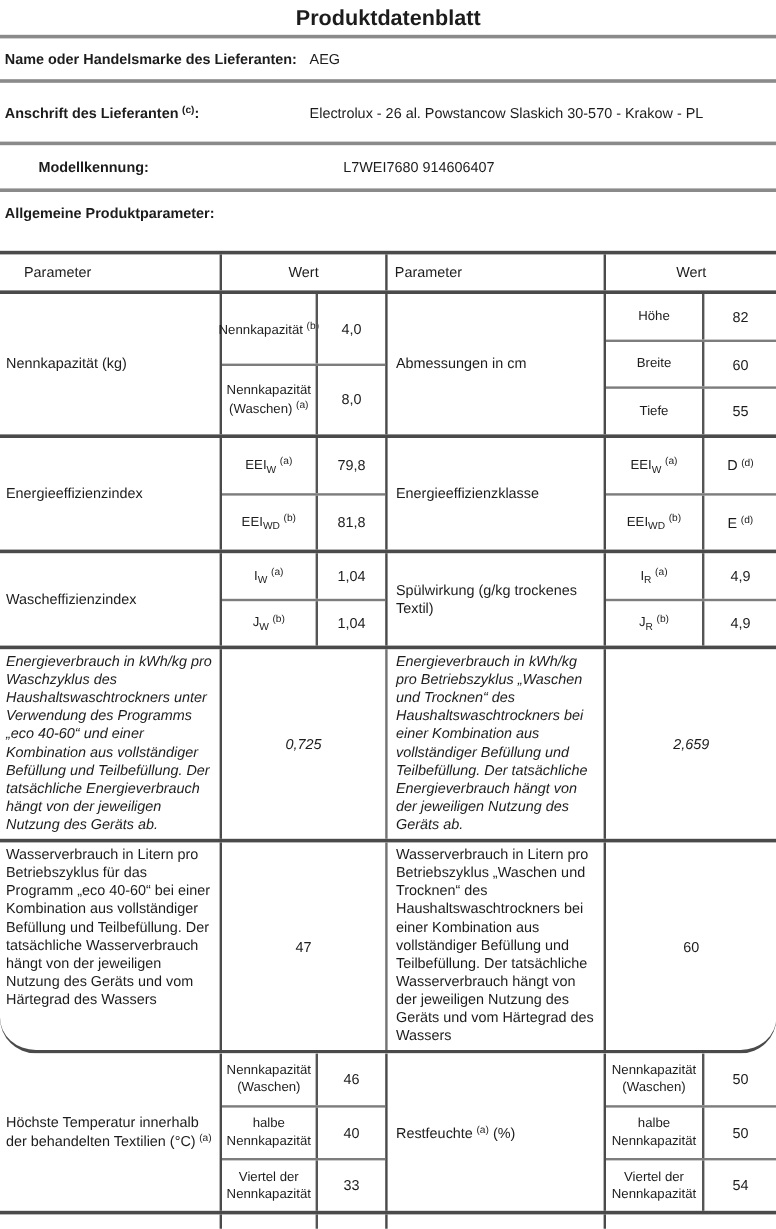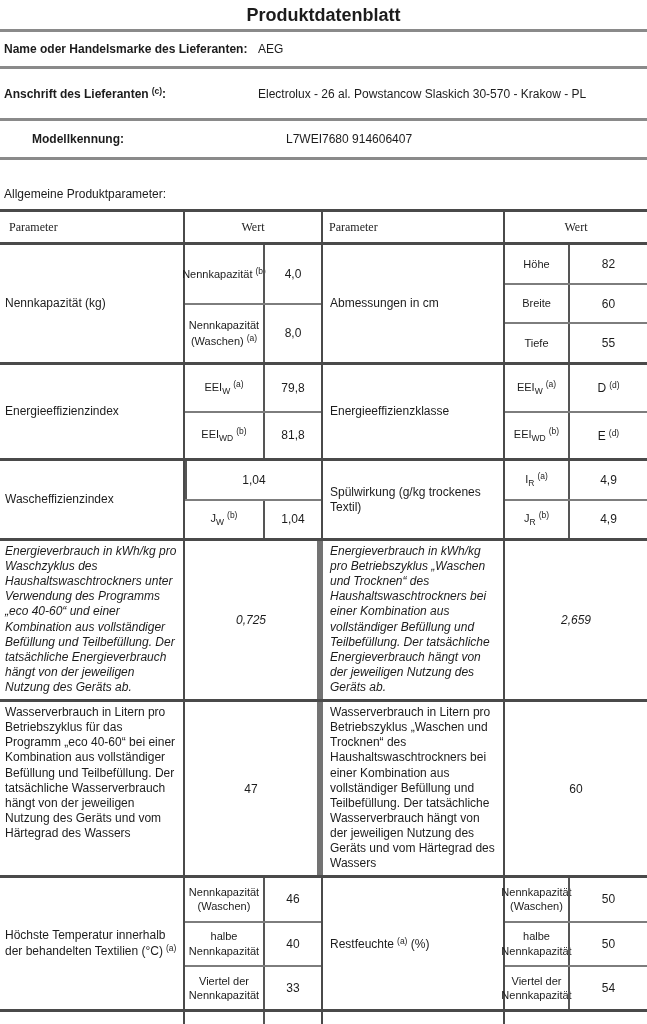--- a/index.html
+++ b/index.html
@@ -14,50 +14,50 @@
   sup:empty, sub:empty, span:empty { display: none; }
 
   .title { text-align: center; font-weight: bold; font-size: 18px; padding: 5px 0 3px; }
   .rule { height: 3px; background: #8a8a8a; }
   .info-row { display: flex; align-items: center; padding: 0 4px; justify-content: space-between; }
   .info-row.r1 { min-height: 34px; }
   .info-row.r2 { min-height: 49px; }
   .info-row.r3 { min-height: 36px; margin-left: 28px; }
   .info-label { width: 254px; font-weight: bold; flex: none; }
   .info-value { flex: 1; }
-  .section-heading { font-weight: normal; padding: 11px 4px 8px; margin-top: 16px; }
+  .section-heading { font-weight: bold; padding: 11px 4px 24px; }
 
   .ptable { border-top: 3px solid #4a4a4a; }
   .band { display: flex; align-items: stretch; border-bottom: 3px solid #4a4a4a; }
   .hband { min-height: 33px; }
-  .hcell { display: flex; align-items: center; padding: 2px 9px; font-family: Liberation Serif, serif; }
+  .hcell { display: flex; align-items: center; padding: 2px 20px; }
   .h-p1 { width: 183px; }
   .h-w1 { width: 140px; border-left: 2px solid #4a4a4a; border-right: 2px solid #4a4a4a; justify-content: center; }
   .h-p2 { width: 180px; padding-left: 6px; }
   .h-w2 { width: 144px; border-left: 2px solid #4a4a4a; justify-content: center; }
 
   .param { width: 183px; display: flex; align-items: center; padding: 4px 5px; line-height: 1.25; }
   .param2 { width: 180px; padding-left: 7px; }
   .param.top { align-items: flex-start; }
   .dense { line-height: 1.26; padding-top: 3px; }
   .subs { width: 140px; display: flex; flex-direction: column; border-left: 2px solid #4a4a4a; border-right: 2px solid #4a4a4a; }
   .subs2 { width: 144px; border-right: none; }
   .sub { flex: 1; display: flex; align-items: stretch; }
   .sub + .sub { border-top: 2px solid #7d7d7d; }
   .slabel { width: 78px; flex: none; display: flex; align-items: center; justify-content: center; text-align: center; padding: 2px 1px; font-size: 11px; line-height: 1.3; }
-  .subs2 .slabel { width: 63px; }
+  .subs2 .slabel { width: 80px; }
   .sval { flex: 1; border-left: 2px solid #555555; display: flex; align-items: center; justify-content: center; text-align: center; padding: 1px; }
-  .wval { width: 140px; border-left: 2px solid #4a4a4a; border-right: 6px solid #737373; display: flex; align-items: center; justify-content: center; text-align: center; }
+  .wval { width: 140px; border-left: 2px solid #4a4a4a; border-right: 2px solid #737373; display: flex; align-items: center; justify-content: center; text-align: center; }
   .wval2 { width: 144px; border-right: none; }
 
   .b1 { min-height: 120px; }
   .b2 { min-height: 96px; }
   .b3 { min-height: 80px; }
   .b4 { min-height: 142px; font-style: italic; }
-  .b5 { min-height: 142px; }
+  .b5 { min-height: 142px; border-radius: 30px; }
   .b6 { min-height: 134px; }
   .b7 { min-height: 160px; border-bottom: none; }
   .b7 .sub:nth-child(1) { flex: 0 0 52px; }
   .b7 .sub:nth-child(2) { flex: 0 0 38px; }
   .b7 .sub:nth-child(3) { flex: 1; }
 </style>
 </head>
 <body>
 
 <div class="title">Produktdatenblatt</div>
@@ -163,20 +163,23 @@
             <span><span>E</span><sup>(d)</sup></span>
           </div>
       </div>
     </div>
   </div>
 
   <div class="band b3">
     <div class="param">Wascheffizienzindex</div>
     <div class="subs">
       <div class="sub">
+        <div class="slabel">
+            <span><span>I</span><sub>W</sub><sup>(a)</sup></span>
+          </div>
         <div class="sval">1,04</div>
       </div>
       <div class="sub">
         <div class="slabel">
             <span><span>J</span><sub>W</sub><sup>(b)</sup></span>
           </div>
         <div class="sval">1,04</div>
       </div>
     </div>
     <div class="param param2">Spülwirkung (g/kg trockenes Textil)</div>

